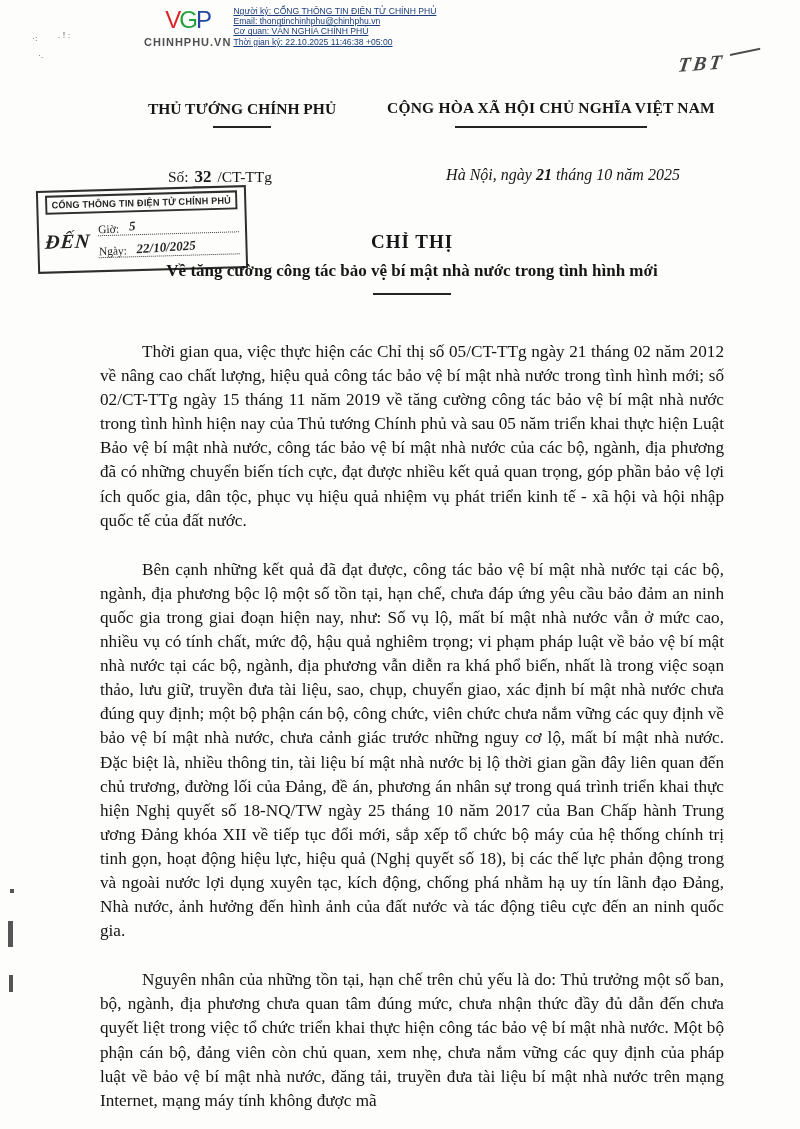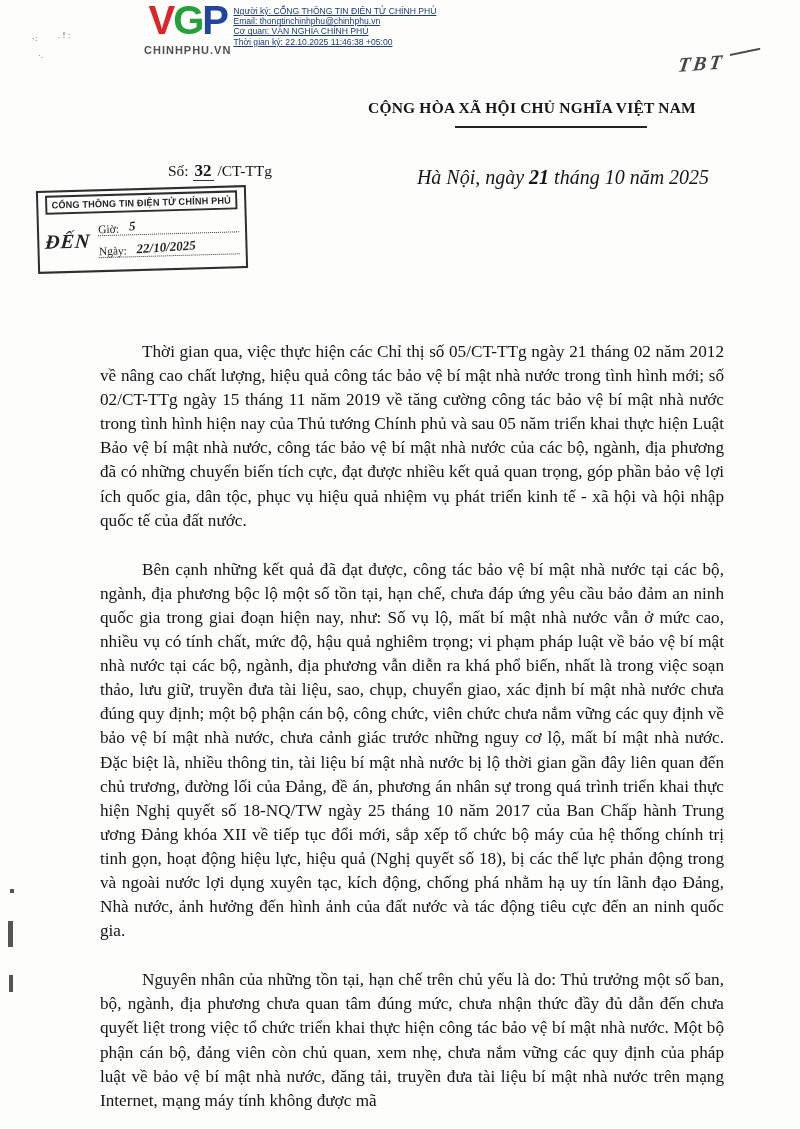--- a/index.html
+++ b/index.html
@@ -8,38 +8,38 @@
     width:800px;height:1129px;
     margin:0 auto;
     background:#fdfdfc;
     font-family:"Liberation Serif", serif;
     color:#161616;
     overflow:hidden;
   }
   
   .sig-header{position:absolute;top:4px;left:144px;display:flex;}
   .vgp-logo{display:flex;flex-direction:column;align-items:center;margin-right:2px;}
-  .vgp-letters{font-family:"Liberation Sans",sans-serif;font-weight:bold;font-size:40px;line-height:32px;letter-spacing:-2px;}
+  .vgp-letters{font-family:"Liberation Sans",sans-serif;font-weight:normal;font-size:24px;line-height:32px;letter-spacing:-2px;}
   .vgp-v{color:#dd2428;}
   .vgp-g{color:#23a13a;}
   .vgp-p{color:#2344a0;}
-  .vgp-domain{font-family:"Liberation Sans",sans-serif;font-weight:bold;font-size:11px;color:#4f4f52;letter-spacing:1px;margin-top:8px;}
+  .vgp-domain{font-family:"Liberation Sans",sans-serif;font-weight:bold;font-size:11px;color:#4f4f52;letter-spacing:1px;margin-top:0px;}
   .sig-lines{font-family:"Liberation Sans",sans-serif;font-size:8.6px;line-height:10.2px;color:#1c3d7c;padding-top:2px;white-space:nowrap;text-decoration:underline;}
   .hw-note{position:absolute;top:52px;left:678px;font-size:20px;font-style:italic;transform:rotate(-4deg) skewX(-12deg);letter-spacing:3px;font-weight:bold;color:#454545;}
   .hw-note:after{content:"";position:absolute;top:2px;right:-34px;width:30px;border-top:2px solid #4a4a4a;transform:rotate(-8deg);}
   
   .doc-head-left{position:absolute;top:100px;left:134px;width:216px;text-align:center;font-weight:bold;font-size:15.5px;}
   .doc-head-left .rule{width:58px;border-top:2px solid #242424;margin:8px auto 0;}
-  .doc-head-right{position:absolute;top:99px;left:368px;width:366px;text-align:left;font-weight:bold;}
+  .doc-head-right{position:absolute;top:99px;left:368px;width:366px;text-align:center;font-weight:bold;}
   .motto1{font-size:15.5px;letter-spacing:.2px;}
   .motto2{font-size:15px;margin-top:3px;}
   .doc-head-right .rule{width:192px;border-top:2px solid #242424;margin:9px auto 0;}
-  .doc-number{position:absolute;top:161px;left:168px;font-size:15.5px;}
+  .doc-number{position:absolute;top:167px;left:168px;font-size:15.5px;}
   .doc-number .hw-num{font-weight:bold;font-size:17px;border-bottom:1.5px solid #333;padding:0 2px;}
-  .place-date{position:absolute;top:166px;left:408px;width:310px;text-align:center;font-style:italic;font-size:20px;}
+  .place-date{position:absolute;top:166px;left:408px;width:310px;text-align:center;font-style:italic;font-size:16px;}
   .place-date .hw-num{font-weight:bold;}
   
   .stamp{
     position:absolute;top:188px;left:37px;width:206px;
     border:2.5px solid #2e2e2e;background:rgba(253,253,252,.85);
     transform:rotate(-1.6deg);
     color:#242424;
   }
   .stamp-office{
     margin:3px;border:2px solid #2e2e2e;
@@ -81,20 +81,24 @@
       <div>Thời gian ký: 22.10.2025 11:46:38 +05:00</div>
     </div>
   </div>
 
   <div class="hw-note">TBT</div>
 
   <div class="speck" style="top:33px;left:32px;">·:</div>
   <div class="speck" style="top:30px;left:58px;">. ! :</div>
   <div class="speck" style="top:50px;left:38px;">·.</div>
 
+  <div class="doc-head-left">
+    <div>THỦ TƯỚNG CHÍNH PHỦ</div>
+    <div class="rule"></div>
+  </div>
   <div class="doc-head-right">
     <div class="motto1">CỘNG HÒA XÃ HỘI CHỦ NGHĨA VIỆT NAM</div>
     <div class="rule"></div>
   </div>
 
   <div class="doc-number">
     <span>Số:</span>
     <span class="hw-num">32</span>
     <span>/CT-TTg</span>
   </div>
@@ -114,20 +118,25 @@
           <span class="hw-val">5</span>
         </div>
         <div class="stamp-row">
           <span>Ngày:</span>
           <span class="hw-val">22/10/2025</span>
         </div>
       </div>
     </div>
   </div>
 
+  <div class="title-block">
+    <div class="title-main">CHỈ THỊ</div>
+    <div class="title-sub">Về tăng cường công tác bảo vệ bí mật nhà nước trong tình hình mới</div>
+    <div class="rule"></div>
+  </div>
 
   <div class="body-text">
     <p>Thời gian qua, việc thực hiện các Chỉ thị số 05/CT-TTg ngày 21 tháng 02 năm 2012 về nâng cao chất lượng, hiệu quả công tác bảo vệ bí mật nhà nước trong tình hình mới; số 02/CT-TTg ngày 15 tháng 11 năm 2019 về tăng cường công tác bảo vệ bí mật nhà nước trong tình hình hiện nay của Thủ tướng Chính phủ và sau 05 năm triển khai thực hiện Luật Bảo vệ bí mật nhà nước, công tác bảo vệ bí mật nhà nước của các bộ, ngành, địa phương đã có những chuyển biến tích cực, đạt được nhiều kết quả quan trọng, góp phần bảo vệ lợi ích quốc gia, dân tộc, phục vụ hiệu quả nhiệm vụ phát triển kinh tế - xã hội và hội nhập quốc tế của đất nước.</p>
     <p>Bên cạnh những kết quả đã đạt được, công tác bảo vệ bí mật nhà nước tại các bộ, ngành, địa phương bộc lộ một số tồn tại, hạn chế, chưa đáp ứng yêu cầu bảo đảm an ninh quốc gia trong giai đoạn hiện nay, như: Số vụ lộ, mất bí mật nhà nước vẫn ở mức cao, nhiều vụ có tính chất, mức độ, hậu quả nghiêm trọng; vi phạm pháp luật về bảo vệ bí mật nhà nước tại các bộ, ngành, địa phương vẫn diễn ra khá phổ biến, nhất là trong việc soạn thảo, lưu giữ, truyền đưa tài liệu, sao, chụp, chuyển giao, xác định bí mật nhà nước chưa đúng quy định; một bộ phận cán bộ, công chức, viên chức chưa nắm vững các quy định về bảo vệ bí mật nhà nước, chưa cảnh giác trước những nguy cơ lộ, mất bí mật nhà nước. Đặc biệt là, nhiều thông tin, tài liệu bí mật nhà nước bị lộ thời gian gần đây liên quan đến chủ trương, đường lối của Đảng, đề án, phương án nhân sự trong quá trình triển khai thực hiện Nghị quyết số 18-NQ/TW ngày 25 tháng 10 năm 2017 của Ban Chấp hành Trung ương Đảng khóa XII về tiếp tục đổi mới, sắp xếp tổ chức bộ máy của hệ thống chính trị tinh gọn, hoạt động hiệu lực, hiệu quả (Nghị quyết số 18), bị các thế lực phản động trong và ngoài nước lợi dụng xuyên tạc, kích động, chống phá nhằm hạ uy tín lãnh đạo Đảng, Nhà nước, ảnh hưởng đến hình ảnh của đất nước và tác động tiêu cực đến an ninh quốc gia.</p>
     <p>Nguyên nhân của những tồn tại, hạn chế trên chủ yếu là do: Thủ trưởng một số ban, bộ, ngành, địa phương chưa quan tâm đúng mức, chưa nhận thức đầy đủ dẫn đến chưa quyết liệt trong việc tổ chức triển khai thực hiện công tác bảo vệ bí mật nhà nước. Một bộ phận cán bộ, đảng viên còn chủ quan, xem nhẹ, chưa nắm vững các quy định của pháp luật về bảo vệ bí mật nhà nước, đăng tải, truyền đưa tài liệu bí mật nhà nước trên mạng Internet, mạng máy tính không được mã</p>
   </div>
 
   <div class="artifact" style="top:921px;left:8px;width:5px;height:26px;"></div>
   <div class="artifact" style="top:975px;left:9px;width:4px;height:17px;"></div>
   <div class="artifact" style="top:889px;left:10px;width:4px;height:4px;"></div>

